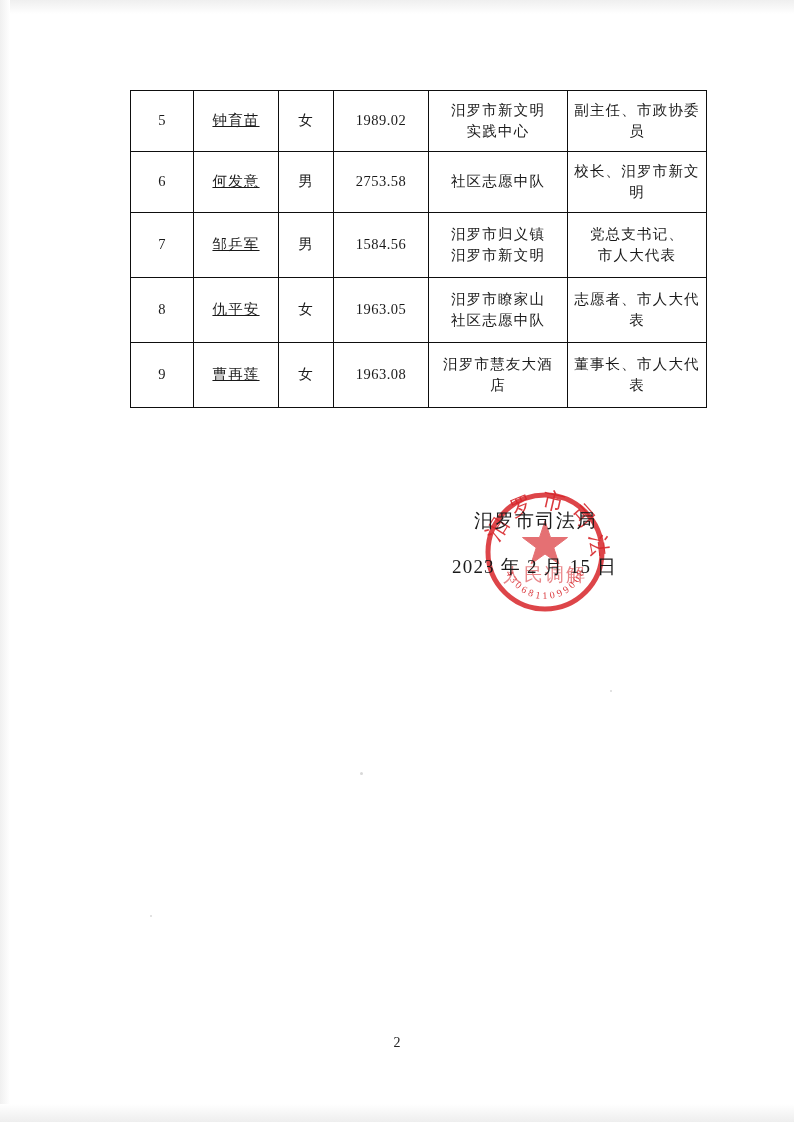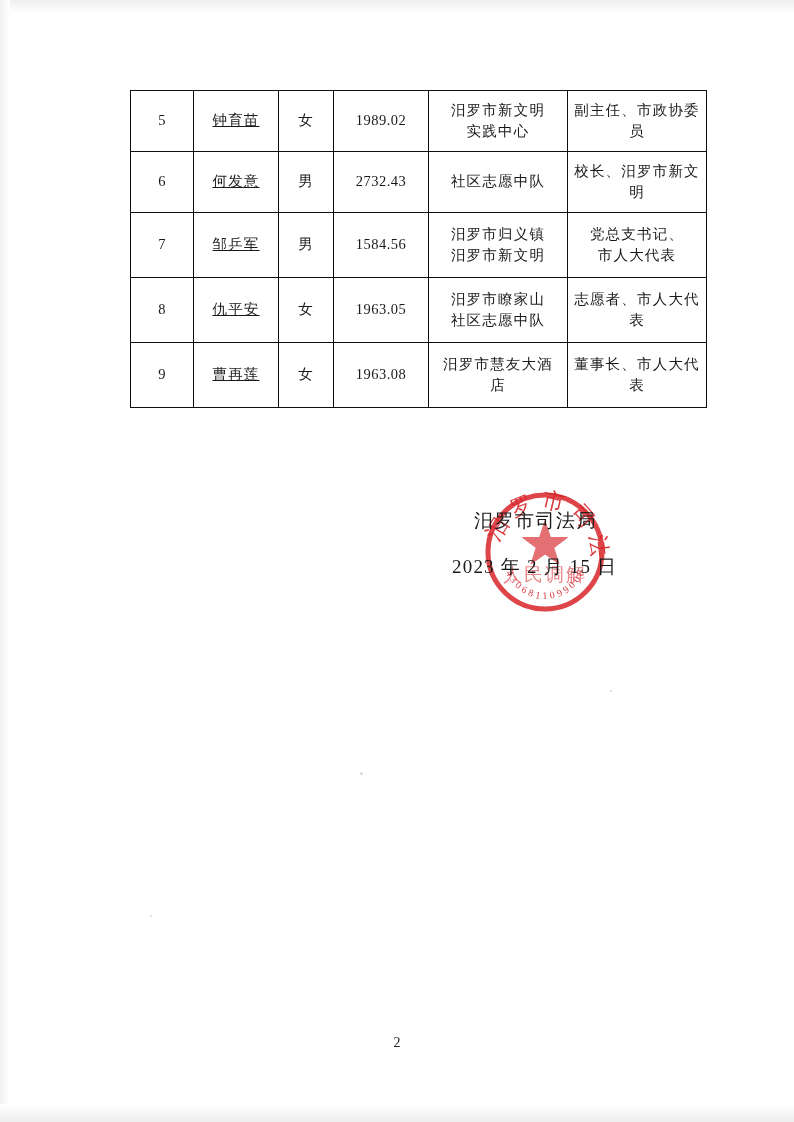--- a/index.html
+++ b/index.html
@@ -154,21 +154,21 @@
         </td>
         <td class="col-title cell-cn">
           <div>副主任、市政协委员</div>
         </td>
       </tr>
 
       <tr class="row-h1">
         <td class="col-no cell-num">6</td>
         <td class="col-name cell-cn">何发意</td>
         <td class="col-sex cell-cn">男</td>
-        <td class="col-birth cell-birth">2732.43</td>
+        <td class="col-birth cell-birth">2753.58</td>
         <td class="col-unit cell-cn">
           <div>社区志愿中队</div>
         </td>
         <td class="col-title cell-cn">
           <div>校长、汨罗市新文明</div>
         </td>
       </tr>
 
       <tr class="row-h2">
         <td class="col-no cell-num">7</td>

